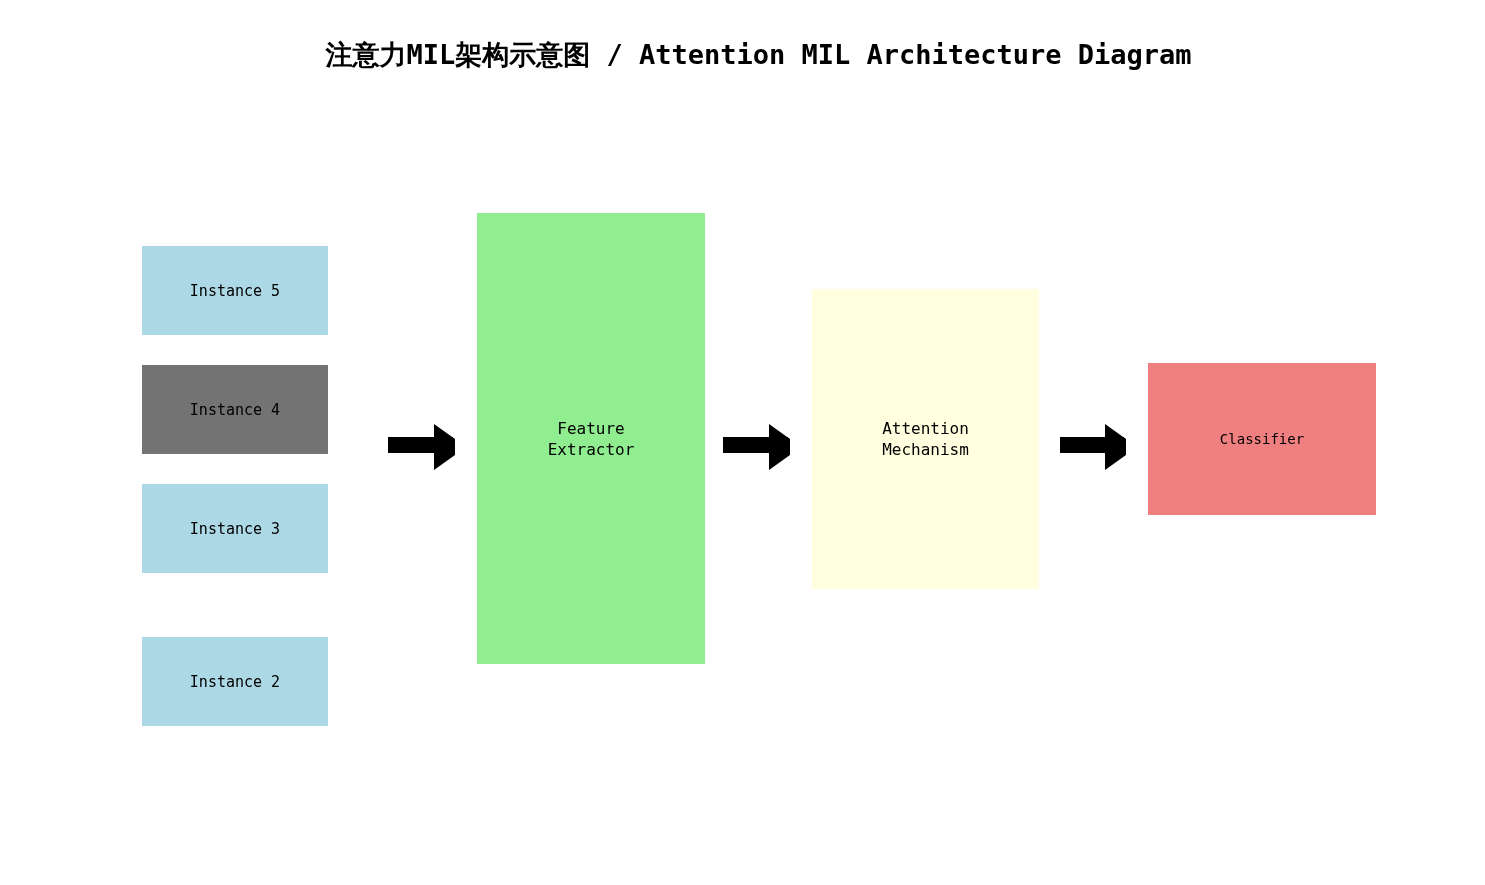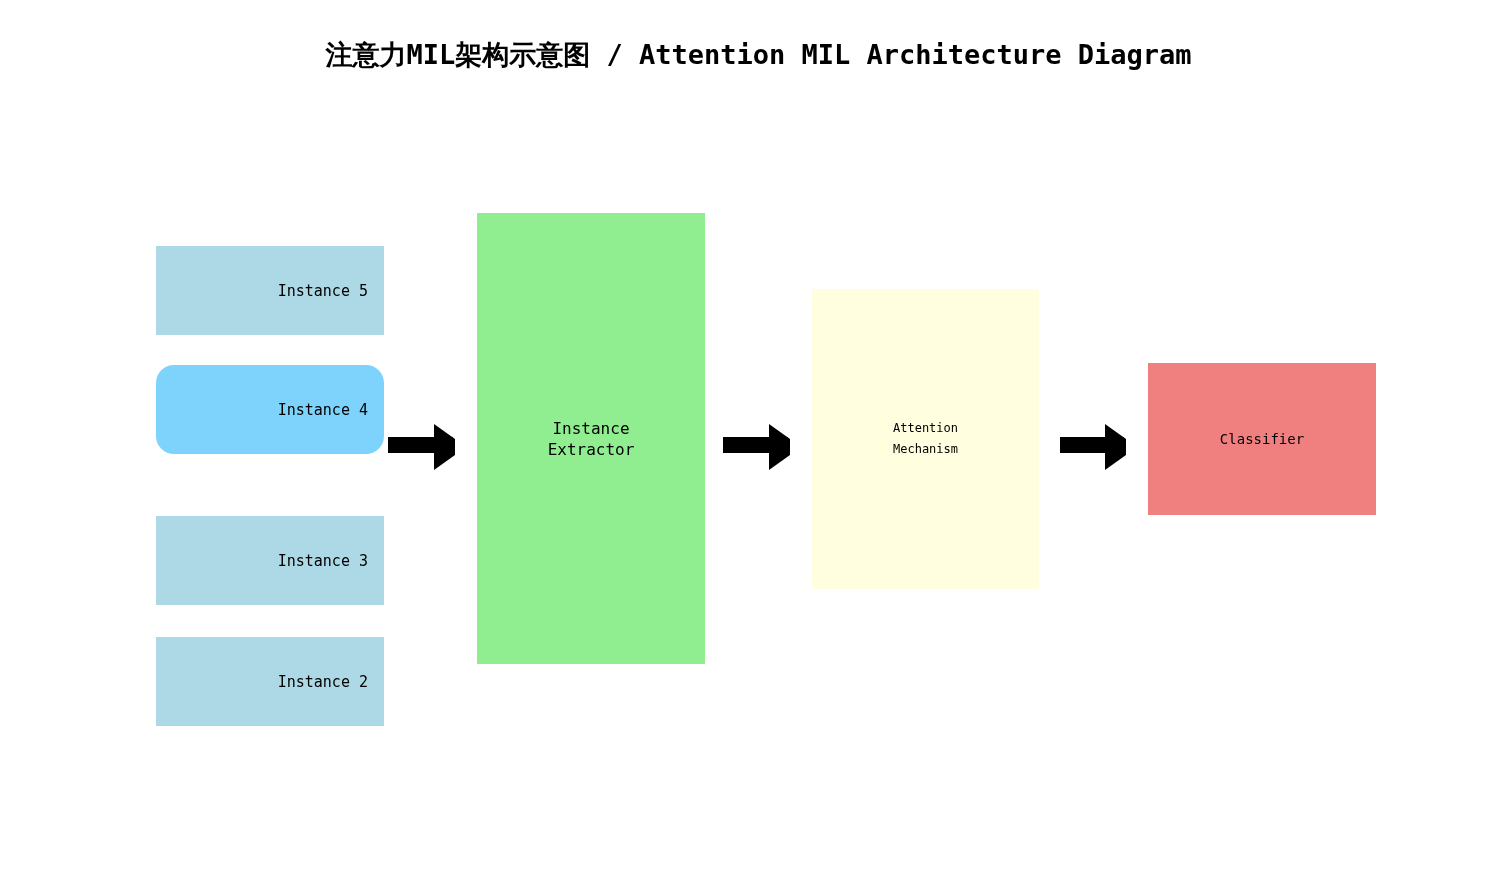--- a/index.html
+++ b/index.html
@@ -26,41 +26,40 @@
   }
   .box {
     position: absolute;
     display: flex;
     align-items: center;
     justify-content: center;
     text-align: center;
   }
   .box .label { white-space: pre-line; }
   .instance-box {
-    left: 140px;
-    width: 228px;
+    left: 126px;
+    width: 186px;
     height: 89px;
     font-size: 15px;
-    justify-content: flex-end;
   }
   .instance-box.i5 { top: 230px; }
   .instance-box.i4 { top: 349px; }
-  .instance-box.i3 { top: 468px; margin-top: 32px; }
+  .instance-box.i3 { top: 468px; }
   .instance-box.i2 { top: 587px; }
   .instance-box.i1 { top: 706px; }
   .feature-extractor-box {
     left: 461px; top: 197px;
     width: 228px; height: 451px;
     font-size: 16px;
     line-height: 21px;
   }
   .attention-box {
     left: 796px; top: 273px;
     width: 227px; height: 300px;
-    font-size: 12px;
+    font-size: 16px;
     line-height: 21px;
   }
   .classifier-box {
     left: 1132px; top: 347px;
     width: 228px; height: 152px;
     font-size: 14px;
   }
   .arrow {
     position: absolute;
     top: 408px;
@@ -91,37 +90,37 @@
 </head>
 <body>
 
 <div class="canvas">
 
   <div class="diagram-title">注意力MIL架构示意图 / Attention MIL Architecture Diagram</div>
 
   <div class="box instance-box i5" style="background-color: rgb(173, 216, 230);">
     <span class="label">Instance 5</span>
   </div>
-  <div class="box instance-box i4" style="background-color: #7dd3fc; border-radius: 18px;">
+  <div class="box instance-box i4" style="background-color: #737373;">
     <span class="label">Instance 4</span>
   </div>
   <div class="box instance-box i3" style="background-color: rgb(173, 216, 230);">
     <span class="label">Instance 3</span>
   </div>
   <div class="box instance-box i2" style="background-color: rgb(173, 216, 230); margin-top: 34px;">
     <span class="label">Instance 2</span>
   </div>
 
   <div class="arrow arrow-1">
     <div class="shaft"></div>
     <div class="head"></div>
   </div>
 
   <div class="box feature-extractor-box" style="background-color: rgb(144, 238, 144);">
-    <span class="label">Instance
+    <span class="label">Feature
 Extractor</span>
   </div>
 
   <div class="arrow arrow-2">
     <div class="shaft"></div>
     <div class="head"></div>
   </div>
 
   <div class="box attention-box" style="background-color: rgb(255, 255, 224);">
     <span class="label">Attention

